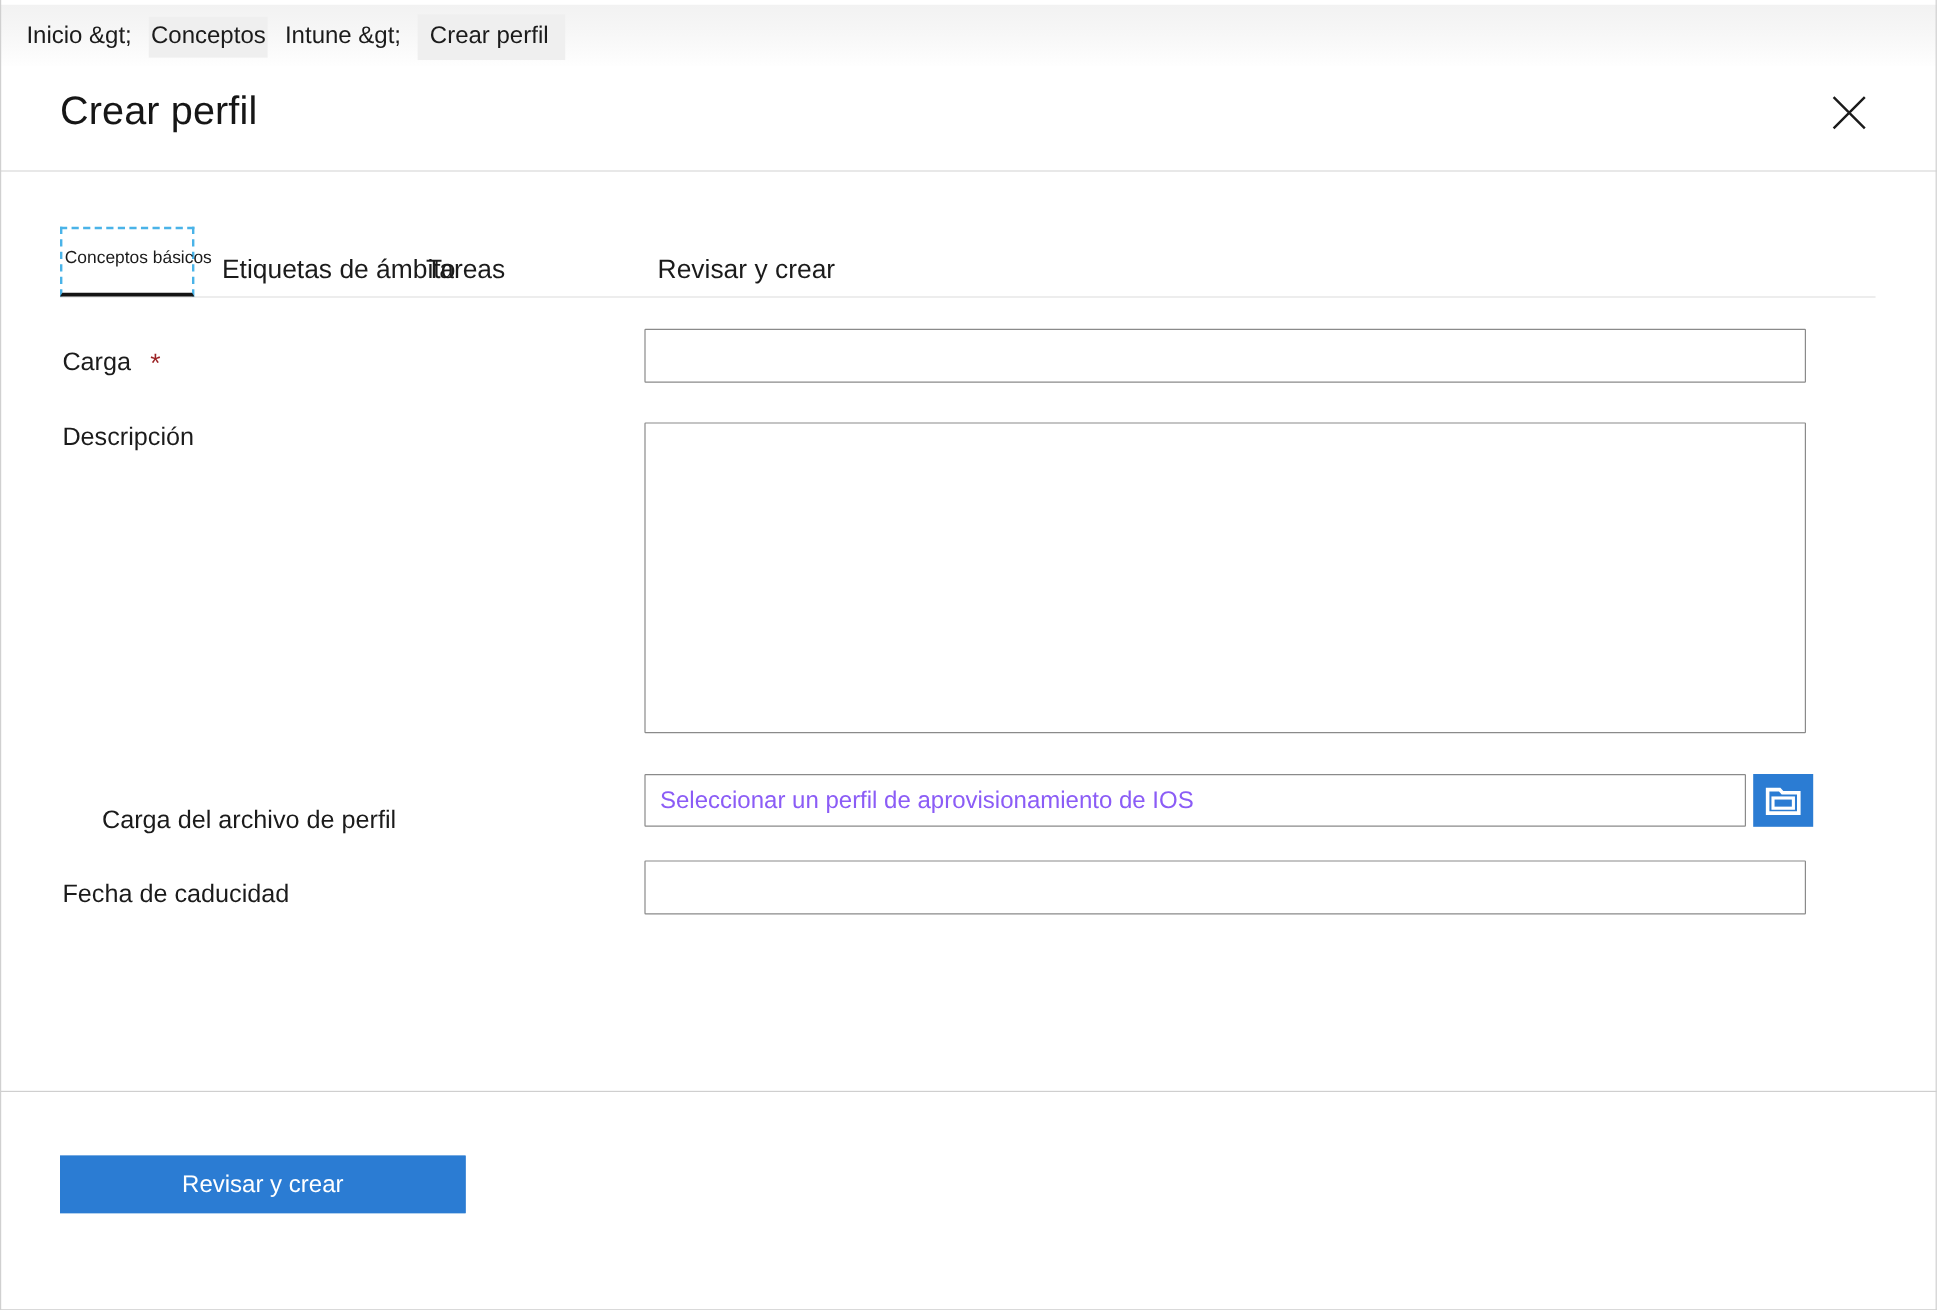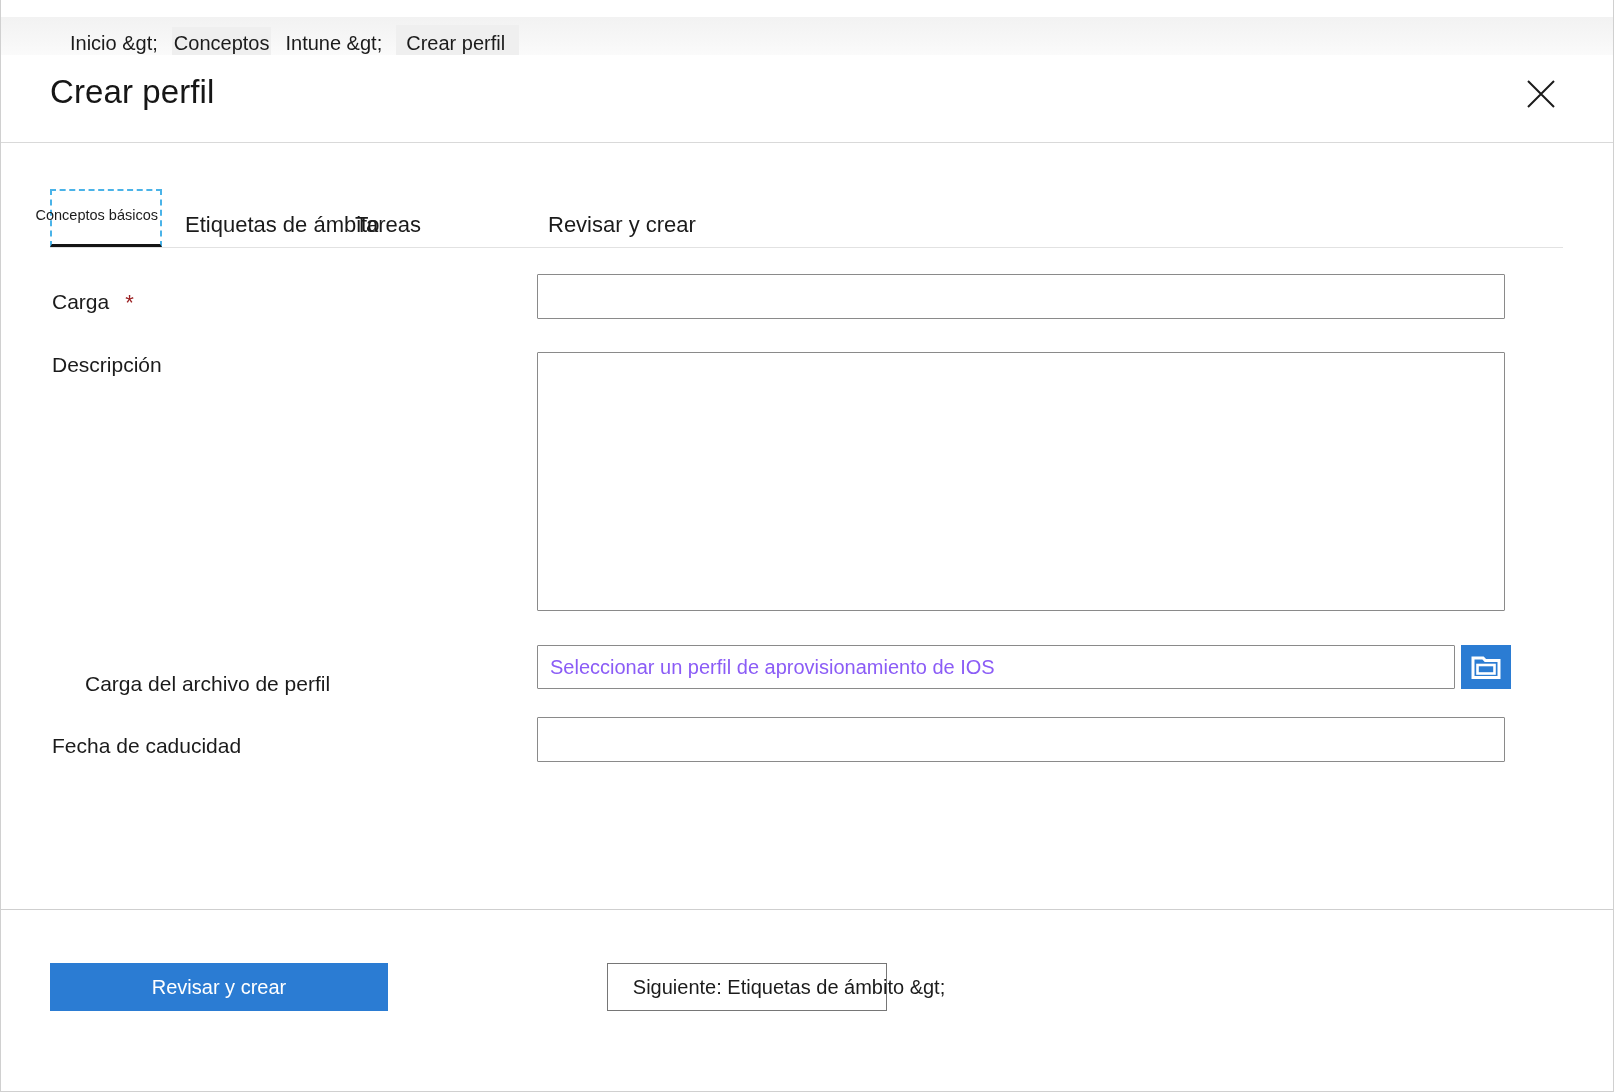--- a/index.html
+++ b/index.html
@@ -12,29 +12,29 @@
     height: 1092px;
     font-family: "Liberation Sans", sans-serif;
     color: #1b1b1b;
     overflow: hidden;
   }
 
   
   .breadcrumb-bar {
     position: absolute;
     left: 0;
-    top: 17px;
+    top: 4px;
     width: 1614px;
     height: 55px;
     background: linear-gradient(to bottom, #f2f2f2 0%, #f7f7f7 45%, #ffffff 100%);
     border-bottom: 1px solid #d6d6d6;
     box-sizing: border-box;
     display: flex;
     align-items: center;
-    padding-left: 68px;
+    padding-left: 20px;
     text-align: right;
   }
   .crumb {
     font-size: 20px;
     color: #1b1b1b;
     white-space: nowrap;
     line-height: 1;
     padding: 6px 2px 8px 2px;
     margin-right: 12px;
   }
@@ -128,21 +128,21 @@
     font-size: 14.5px;
     left: 0;
     bottom: 0;
     width: 112px;
     height: 58px;
     border: 2px dashed #4ab3e8;
     border-bottom: 3px solid #141414;
     box-sizing: border-box;
     display: flex;
     align-items: center;
-    justify-content: flex-end;
+    justify-content: flex-start;
     text-align: center;
     padding: 0 2px 4px 2px;
   }
   .tab-2 { left: 135px;  bottom: 11px; }
   .tab-3 { left: 305px;  bottom: 11px; }
   .tab-4 { left: 498px;  bottom: 11px; }
 
   
   .form {
     position: absolute;
@@ -338,18 +338,15 @@
     <div class="row" style="top:0;">
       <div class="label" style="top:487px;">Fecha de caducidad</div>
       <input class="field date-input" style="top: 469px;" type="text" value="" placeholder="">
     </div>
 
   </div>
 </div>
 
 <div class="footer">
   <button class="btn btn-primary">Revisar y crear</button>
-  <button class="btn btn-outline">
-    <span>Siguiente: Etiquetas de ámbito &amp;gt;</span>
-  </button>
 </div>
 
 <div class="page-border"></div>
 
 </body></html>

